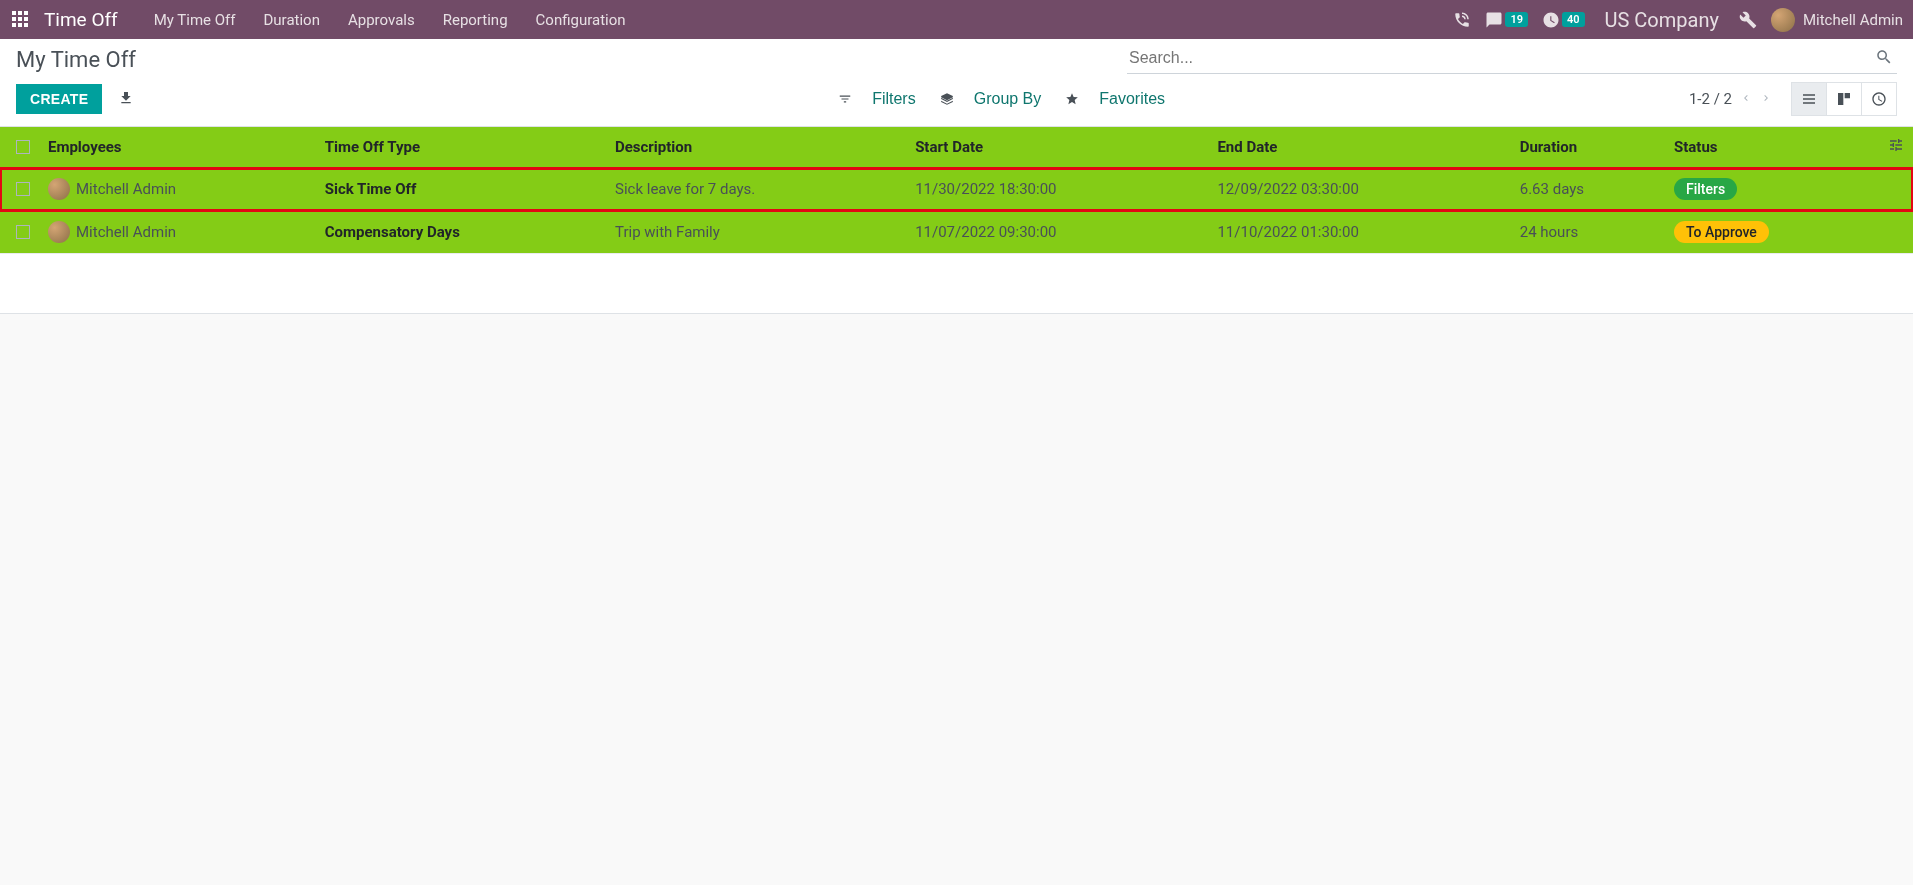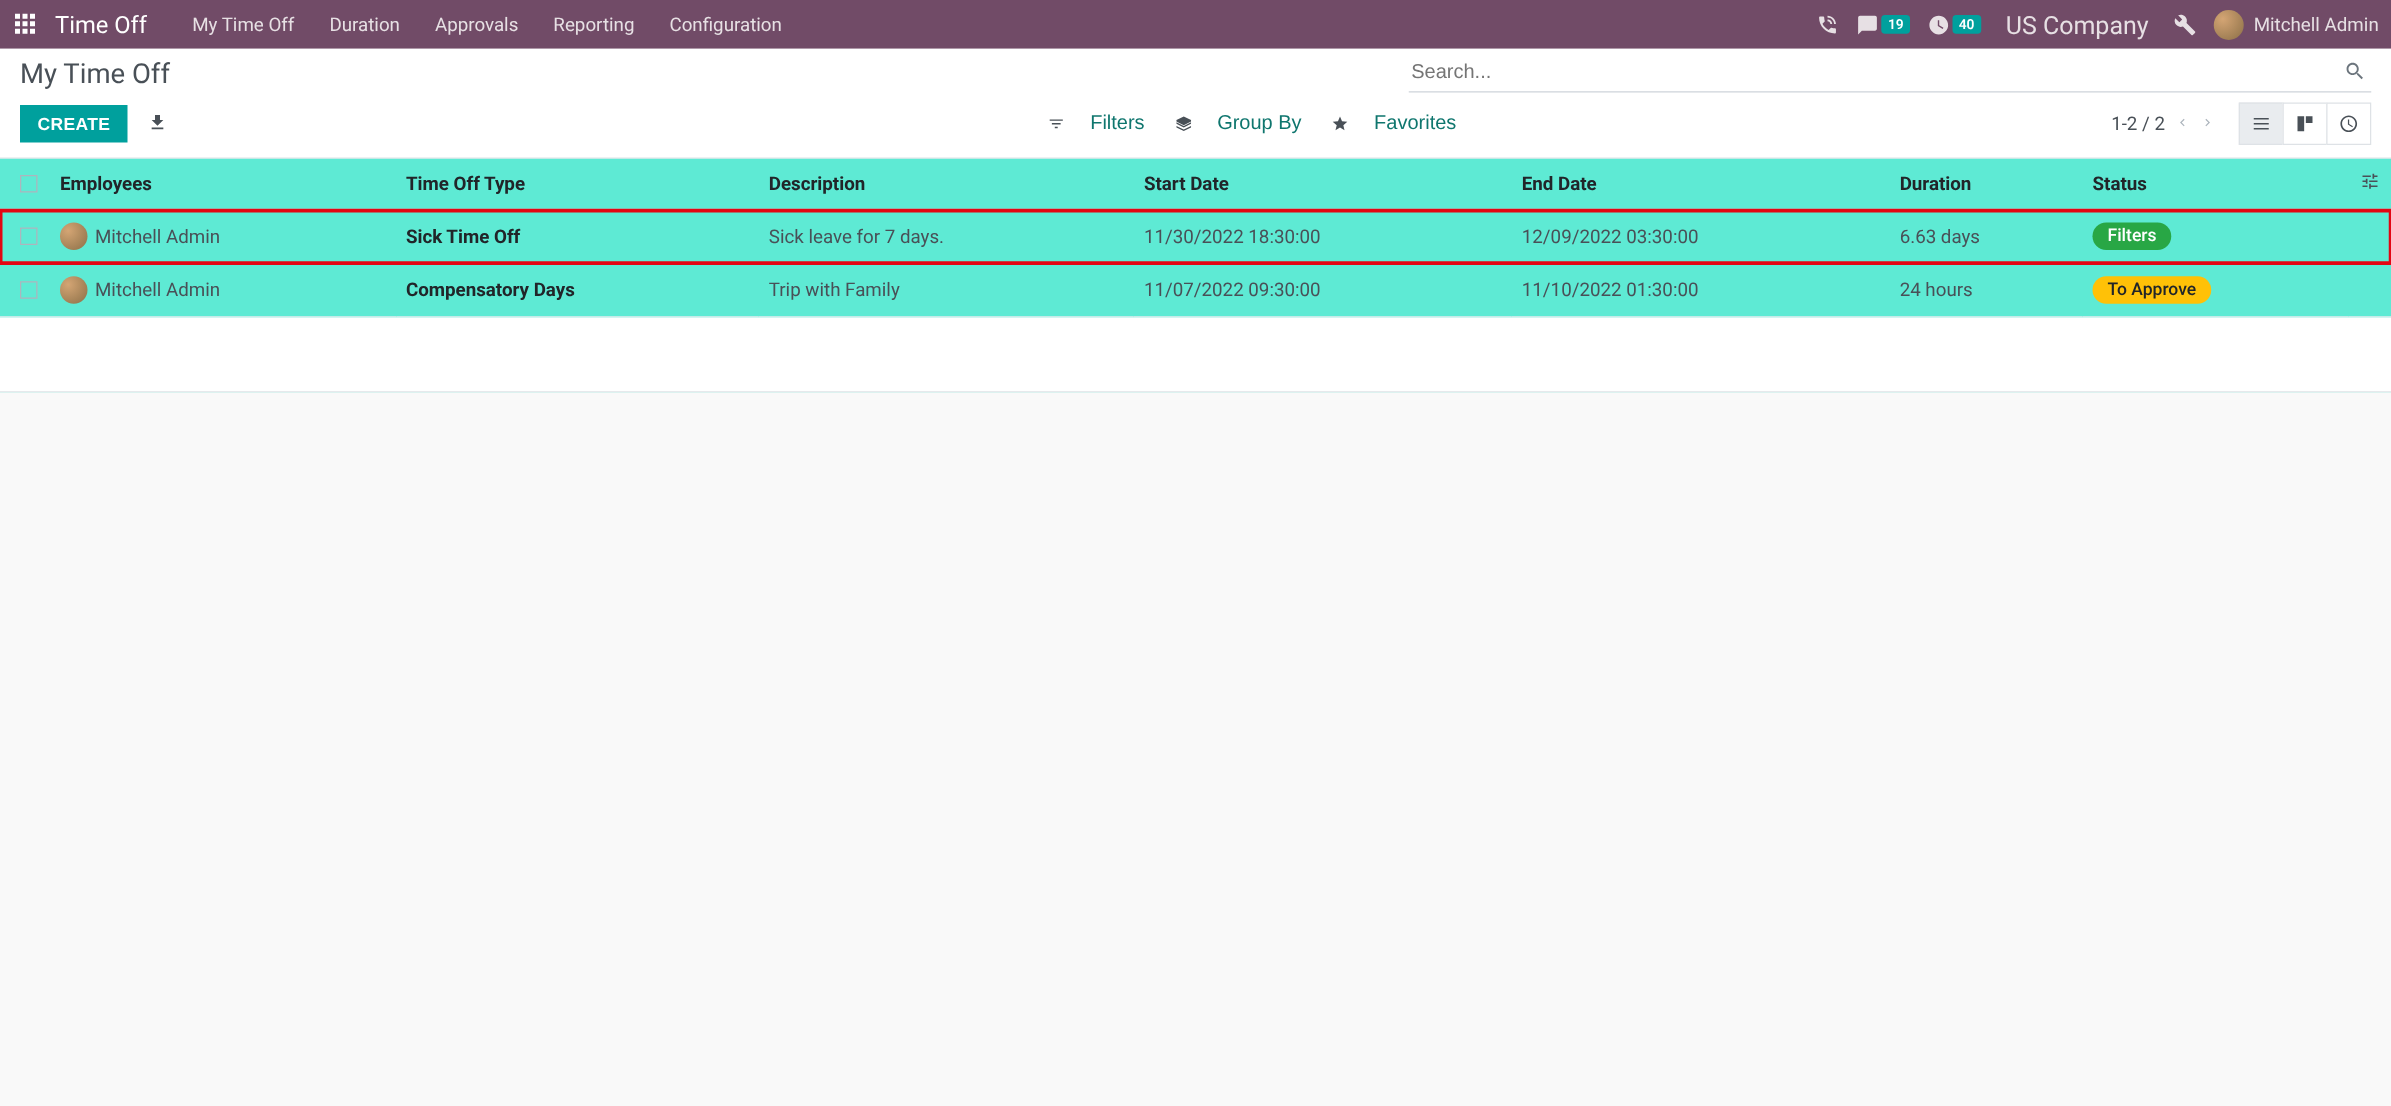--- a/index.html
+++ b/index.html
@@ -42,21 +42,21 @@
   .toolbar-right { margin-left: auto; display: flex; align-items: center; }
   .pager { color: #495057; font-size: 15px; margin-right: 4px; }
   .pager-btn { background: none; border: none; cursor: pointer; padding: 4px 4px; }
   .pager-btn svg { width: 12px; height: 12px; fill: #adb5bd; }
   .view-btns { display: flex; margin-left: 16px; }
   .view-btn { background: #fff; border: 1px solid #dee2e6; width: 36px; height: 34px; display: flex; align-items: center; justify-content: center; cursor: pointer; margin-left: -1px; }
   .view-btn.active { background: #e9ecef; }
   .view-btn svg { width: 16px; height: 16px; fill: #495057; }
   
   
-  .table-wrap { background: #5eead4; }
+  .table-wrap { background: #84cc16; }
   table { width: 100%; border-collapse: collapse; }
   thead th { text-align: left; padding: 10px 8px; font-weight: 700; font-size: 15px; color: #212529; border-bottom: 1px solid #dee2e6; }
   thead th:first-child { width: 40px; padding-left: 16px; }
   tbody td { padding: 10px 8px; font-size: 15px; color: #495057; border-bottom: 1px solid #e9ecef; vertical-align: middle; }
   tbody td:first-child { width: 40px; padding-left: 16px; }
   .chk { width: 14px; height: 14px; border: 1px solid #adb5bd; cursor: pointer; }
   .emp-cell { display: flex; align-items: center; gap: 6px; }
   .emp-avatar { width: 22px; height: 22px; border-radius: 50%; background: radial-gradient(circle at 30% 30%, #d4a574, #8b6f47); }
   .bold { font-weight: 700; color: #212529; }
   .status-badge { display: inline-block; border-radius: 14px; padding: 3px 12px; font-size: 14px; color: #fff; font-weight: 500; }

